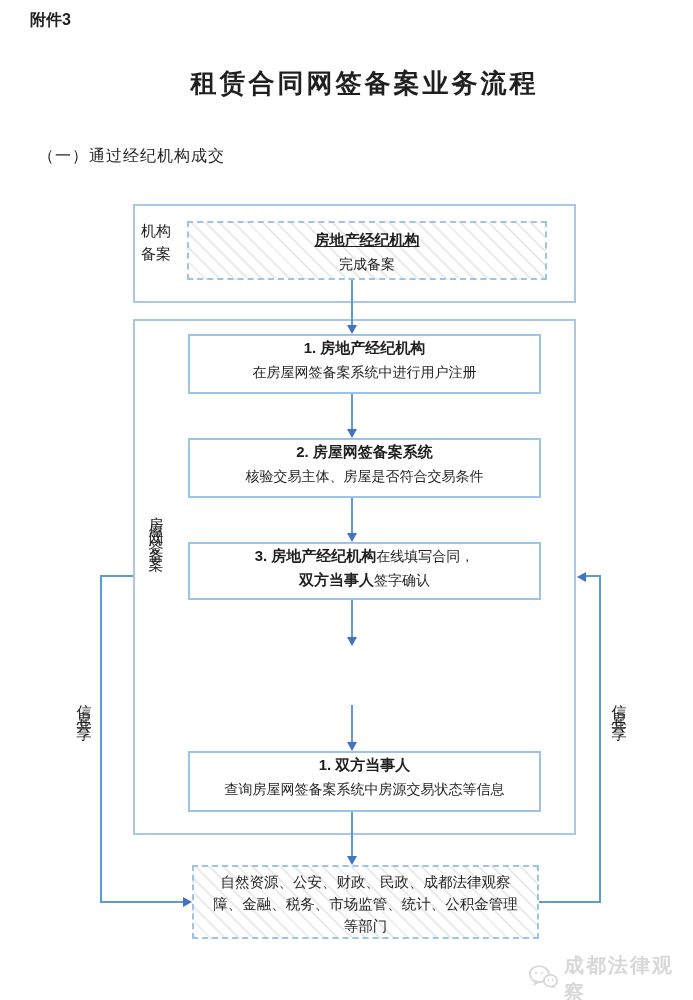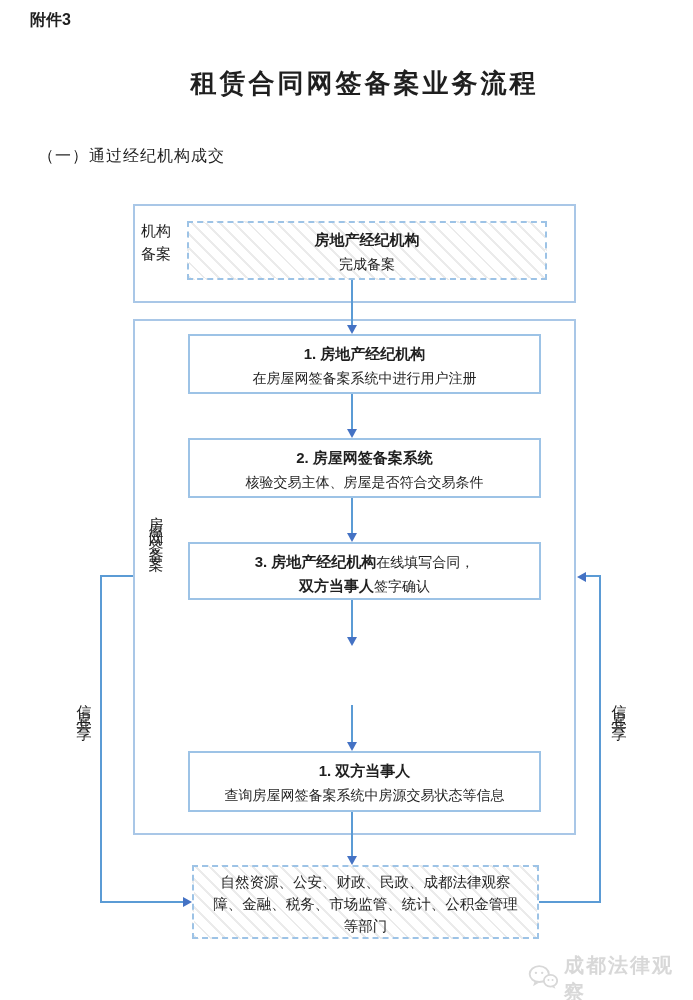--- a/index.html
+++ b/index.html
@@ -27,30 +27,30 @@
     background-color:#ffffff;
     background-image:repeating-linear-gradient(45deg, #ebebeb 0px, #ebebeb 2px, transparent 2px, transparent 10px);
   }
   .dashed { border:2px dashed #9dc3e6; }
 
   .org-side-label { left:141px; top:219px; font-size:15px; line-height:23px; }
   .org-hatched {
     left:187px; top:221px; width:360px; height:59px;
     text-align:center; padding-top:5px; font-size:14px; line-height:24px;
   }
-  .org-hatched .l1 { font-weight:bold; font-size:15px; }
+  .org-hatched .l1 { font-weight:bold; font-size:15px;text-decoration:underline; }
 
   .v-label { writing-mode:vertical-rl; text-orientation:upright; font-size:15px; }
   .housing-label { left:146px; top:504px; letter-spacing:8px; }
   .share-label-left  { left:74px;  top:692px; letter-spacing:7px; }
   .share-label-right { left:609px; top:692px; letter-spacing:7px; }
 
   .step-box {
     left:188px; width:353px; border:2px solid #9dc3e6; background:#ffffff;
-    text-align:center; font-size:14px; line-height:23px; padding-top:6px;
+    text-align:center; font-size:14px; line-height:23px; 
   }
   .step-box .b { font-weight:bold; font-size:15px; }
   .step1 { top:334px; height:60px; }
   .step2 { top:438px; height:60px; }
   .step3 { top:542px; height:58px; }
   .step4 { top:646px; height:59px; }
   .step5 { top:751px; height:61px; }
 
   .departments-box {
     left:192px; top:865px; width:347px; height:74px;

